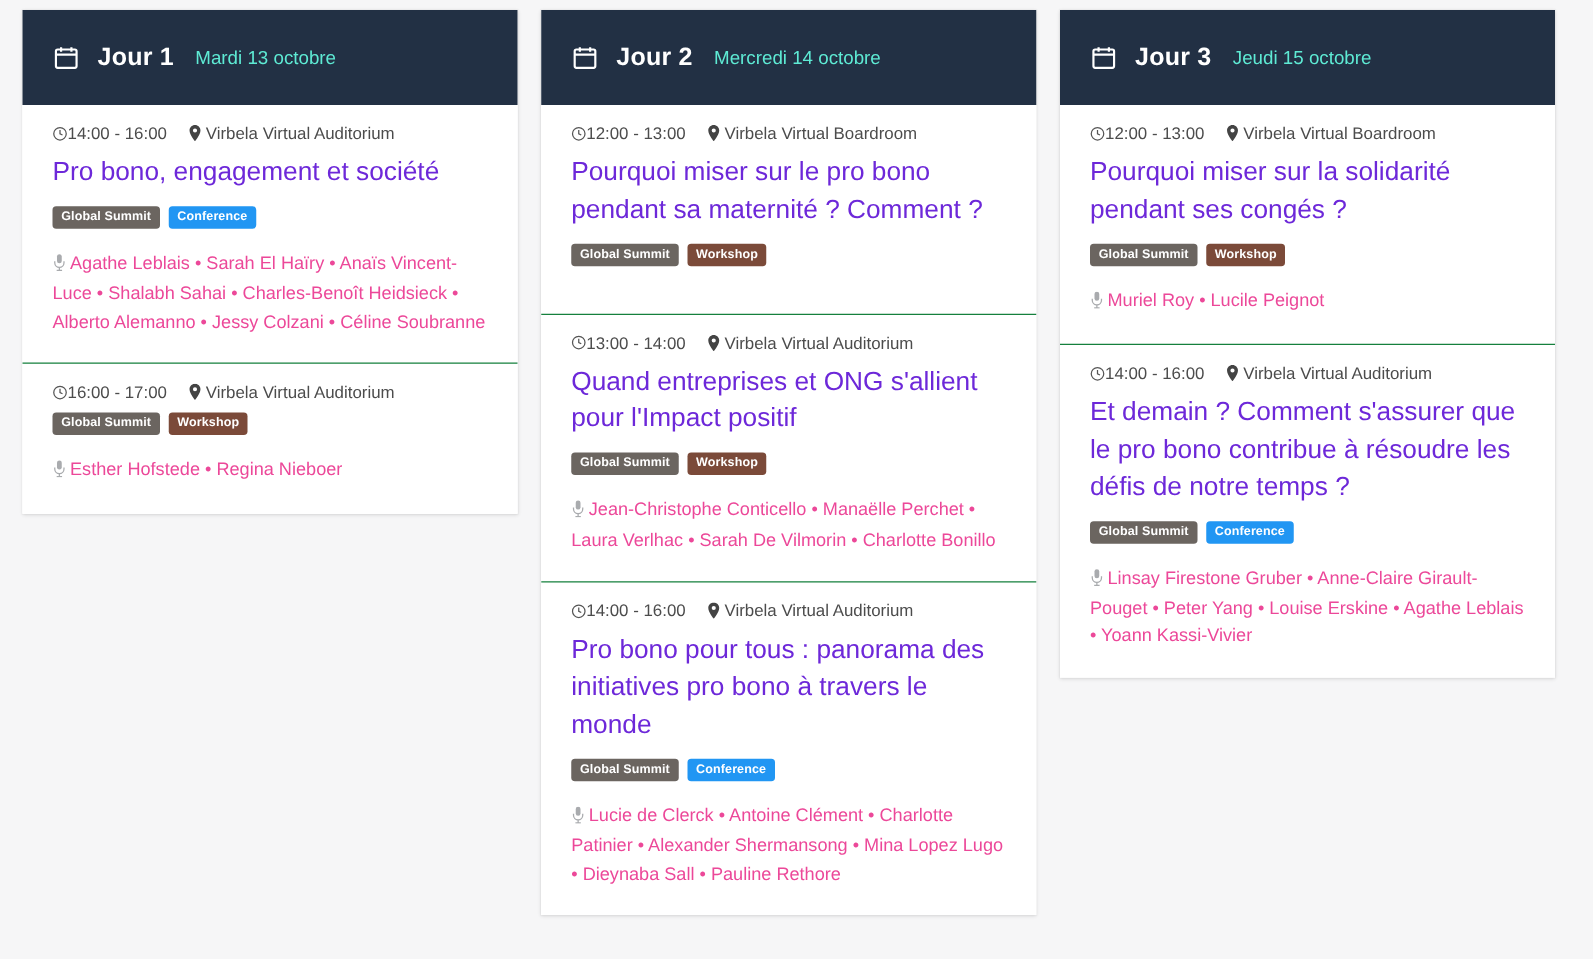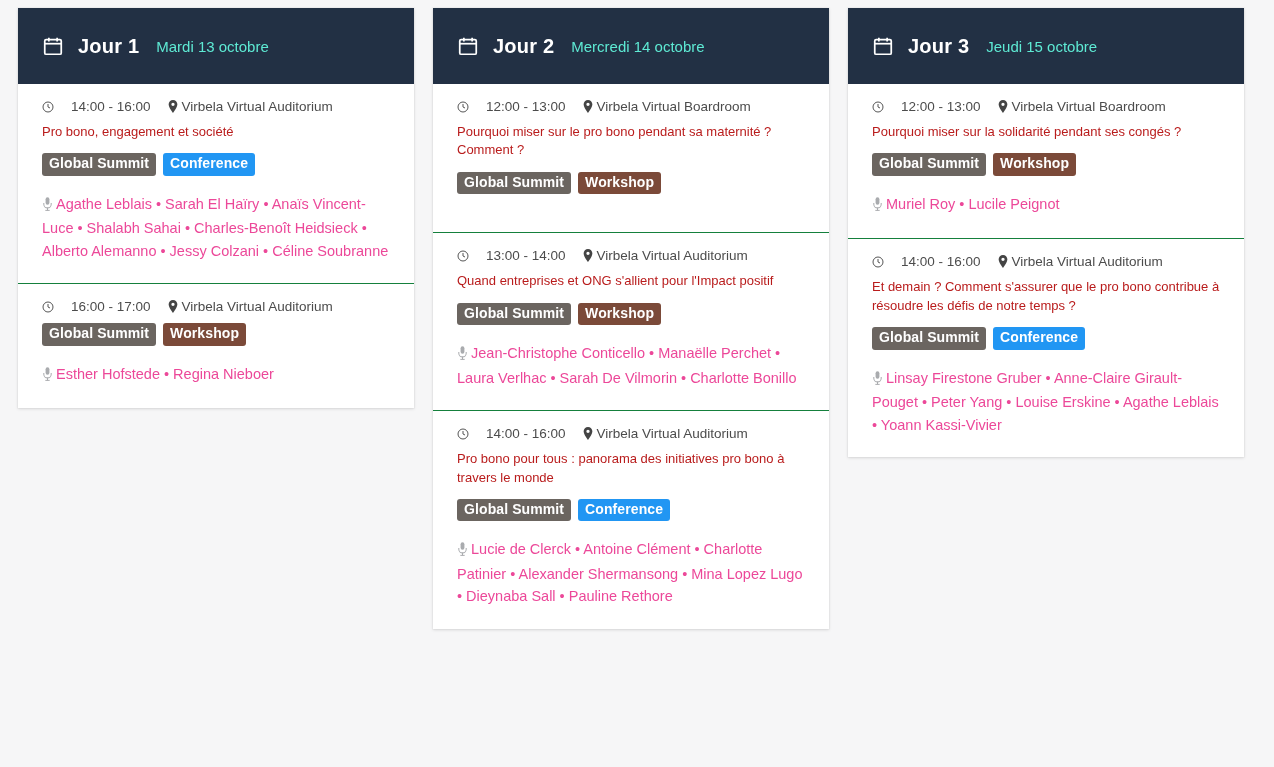--- a/index.html
+++ b/index.html
@@ -54,34 +54,34 @@
   }
   .session + .session { border-top: 1px solid #15803d; }
   .meta {
     display: flex;
     align-items: center;
     font-size: 13.5px;
     color: #4c4c4c;
     margin-bottom: 9px;
     white-space: nowrap;
   }
-  .meta .time { margin-right: 17px; display: inline-flex; align-items: center; gap: 17px;}
+  .meta .time { margin-right: 17px; display: inline-flex; align-items: center; gap: 0;}
   .meta .place { display: inline-flex; align-items: center; gap: 4px; }
   .meta svg { display: block; }
   .title {
-    font-size: 13px;
-    color: #b91c1c;
+    font-size: 21px;
+    color: #6d28d9;
     line-height: 1.42;
     margin-bottom: 12px;
     font-weight: normal;
   }
   .tags { display: flex; gap: 7px; margin-bottom: 17px; flex-wrap: wrap; }
   .tag {
     display: inline-block;
-    font-size: 14px;
+    font-size: 10px;
     font-weight: bold;
     color: #ffffff;
     padding: 3px 7px 4px 7px;
     border-radius: 3px;
     line-height: 1.1;
     letter-spacing: .1px;
   }
   .tag-summit { background: #6b6560; }
   .tag-conference { background: #2196f3; }
   .tag-workshop { background: #7b4a39; text-align: right; }

